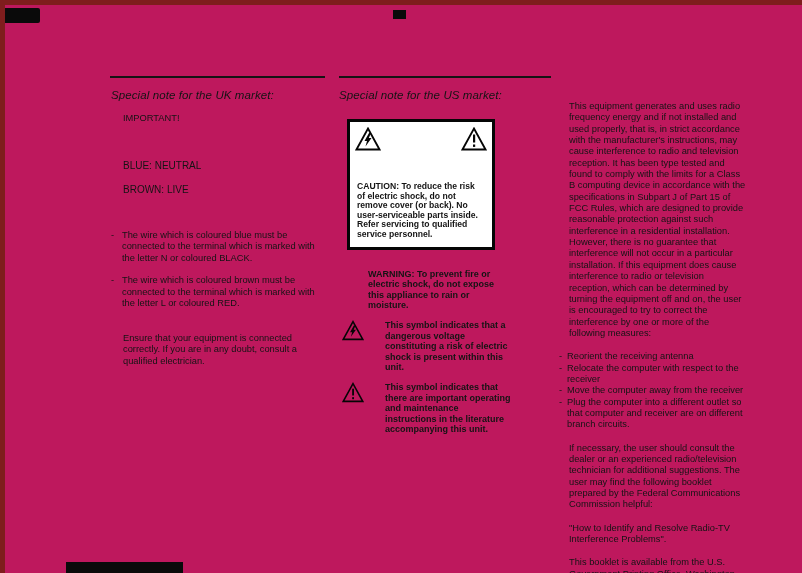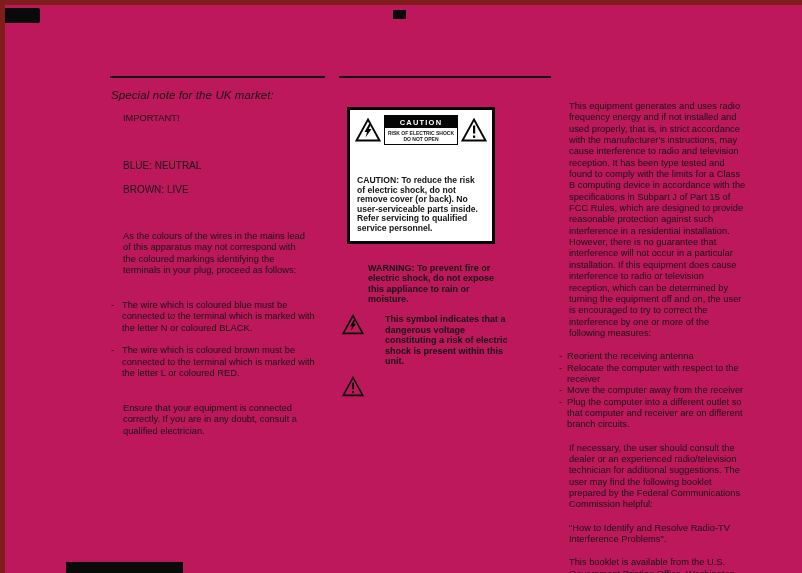--- a/index.html
+++ b/index.html
@@ -53,47 +53,43 @@
   <div class="rule rule-left"></div>
   <div class="rule rule-mid"></div>
 
   <section class="col col-left">
     <h2 class="colTitle">Special note for the UK market:</h2>
     <p>IMPORTANT!</p>
     <div class="gap"></div>
     <p class="codeline">BLUE: NEUTRAL</p>
     <p class="codeline">BROWN: LIVE</p>
     <div class="gap"></div>
-    <p>As the colours of the wires in the mains lead of this apparatus may not correspond with the coloured markings identifying the terminals in your plug, proceed as follows:</p>
     <div class="gap"></div>
     <div class="bullet">
       <span class="dash">-</span>
       <span>The wire which is coloured blue must be connected to the terminal which is marked with the letter N or coloured BLACK.</span>
     </div>
     <div class="gap"></div>
     <div class="bullet">
       <span class="dash">-</span>
       <span>The wire which is coloured brown must be connected to the terminal which is marked with the letter L or coloured RED.</span>
     </div>
     <div class="gap"></div>
     <p>Ensure that your equipment is connected correctly. If you are in any doubt, consult a qualified electrician.</p>
   </section>
 
   <section class="col col-mid">
+    <h2 class="colTitle">Special note for the US market:</h2>
 
     <div class="cautionBox">
       <div class="cbHead">
         <svg class="tri" width="26" height="24" viewBox="0 0 26 24">
           <polygon points="13,1.5 24.5,22.5 1.5,22.5" fill="none" stroke="#050505" stroke-width="1.8"></polygon>
           <polygon points="14,6 9.5,14 12,14 10.5,19.5 16.5,11 13.8,11 16,6" fill="#050505"></polygon>
         </svg>
-        <div class="cbCenter">
-          <div class="cbBar">CAUTION</div>
-          <div class="cbRisk">RISK OF ELECTRIC SHOCK DO NOT OPEN</div>
-        </div>
         <svg class="tri" width="26" height="24" viewBox="0 0 26 24">
           <polygon points="13,1.5 24.5,22.5 1.5,22.5" fill="none" stroke="#050505" stroke-width="1.8"></polygon>
           <rect x="12" y="7.5" width="2.2" height="8" fill="#050505"></rect>
           <rect x="12" y="17.5" width="2.2" height="2.4" fill="#050505"></rect>
         </svg>
       </div>
       <div class="cbBody">CAUTION: To reduce the risk of electric shock, do not remove cover (or back). No user-serviceable parts inside. Refer servicing to qualified service personnel.</div>
     </div>
 
     <div class="warnBlock">WARNING: To prevent fire or electric shock, do not expose this appliance to rain or moisture.</div>
@@ -105,20 +101,21 @@
       </svg>
       <div class="symText">This symbol indicates that a dangerous voltage constituting a risk of electric shock is present within this unit.</div>
     </div>
 
     <div class="symRow">
       <svg class="symIcon" width="22" height="21" viewBox="0 0 26 24">
         <polygon points="13,1.5 24.5,22.5 1.5,22.5" fill="none" stroke="#050505" stroke-width="1.8"></polygon>
         <rect x="12" y="7.5" width="2.2" height="8" fill="#050505"></rect>
         <rect x="12" y="17.5" width="2.2" height="2.4" fill="#050505"></rect>
       </svg>
+      <div class="symText">This symbol indicates that there are important operating and maintenance instructions in the literature accompanying this unit.</div>
     </div>
   </section>
 
   <section class="col col-right">
     <p>This equipment generates and uses radio frequency energy and if not installed and used properly, that is, in strict accordance with the manufacturer's instructions, may cause interference to radio and television reception. It has been type tested and found to comply with the limits for a Class B computing device in accordance with the specifications in Subpart J of Part 15 of FCC Rules, which are designed to provide reasonable protection against such interference in a residential installation. However, there is no guarantee that interference will not occur in a particular installation. If this equipment does cause interference to radio or television reception, which can be determined by turning the equipment off and on, the user is encouraged to try to correct the interference by one or more of the following measures:</p>
     <div class="bullet">
       <span class="dash">-</span>
       <span>Reorient the receiving antenna</span>
     </div>
     <div class="bullet">

